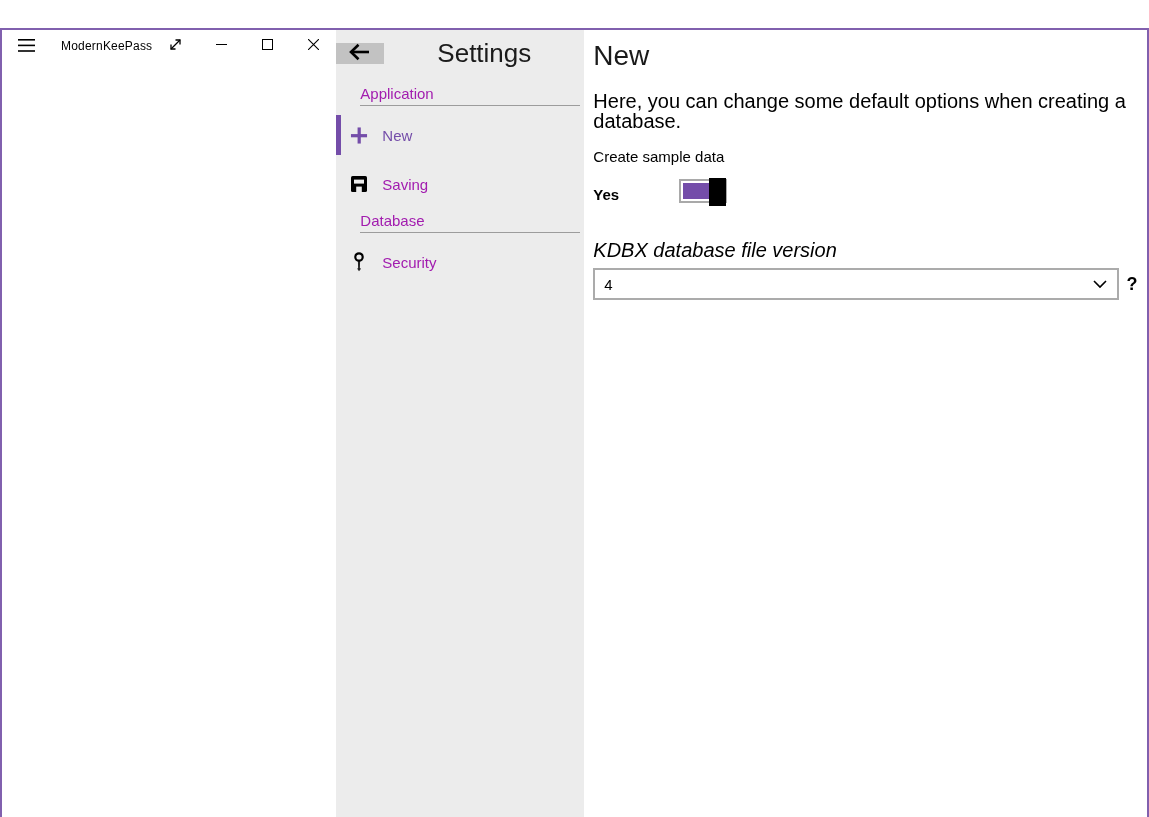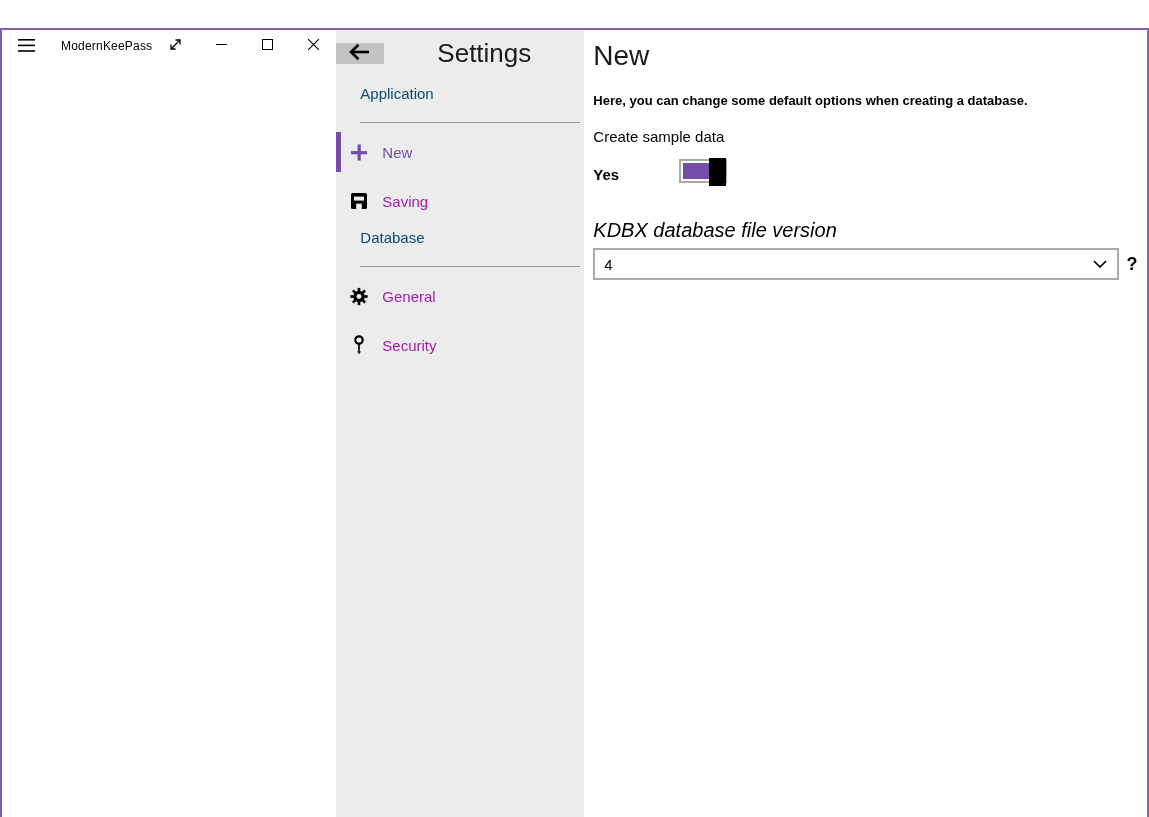--- a/index.html
+++ b/index.html
@@ -26,31 +26,31 @@
   .caption-btn{width:46px;display:flex;align-items:center;justify-content:center;border:none;background:transparent;cursor:pointer;}
 
   
   .body-row{flex:1;display:flex;min-height:0;}
 
   
   .sidebar{width:248px;min-width:248px;background:var(--sidebar-bg);display:flex;flex-direction:column;}
   .sidebar-header{height:47px;display:flex;align-items:center;}
   .back-btn{width:48px;background:var(--back-btn-bg);border:none;display:flex;align-items:center;justify-content:center;cursor:pointer;}
   .sidebar-title{flex:1;display:flex;align-items:center;justify-content:center;font-size:26px;color:#1b1b1b;}
-  .section-label{margin:8px 4px 0 24px;font-size:15px;padding-bottom:20px;border-bottom:1px solid var(--divider);color:#0c4a6e;}
+  .section-label{margin:8px 4px 0 24px;font-size:15px;padding-bottom:3px;border-bottom:1px solid var(--divider);color:#a21caf;}
   .nav-item{position:relative;height:40px;margin-top:9px;display:flex;align-items:center;cursor:pointer;}
   .nav-item .nav-icon{width:18px;height:18px;margin-left:14px;display:flex;align-items:center;justify-content:center;}
   .nav-item .nav-label{margin-left:14px;font-size:15px;color:#a21caf;}
   .nav-item.selected::before{content:"";position:absolute;left:0;top:0;bottom:0;width:5px;background:var(--accent);}
   .nav-item.selected .nav-label{color:var(--accent);}
 
   
   .main{flex:1;background:#fff;padding:0 0 0 9px;position:relative;}
   .page-heading{margin-top:9px;font-size:28px;line-height:34px;font-weight:400;color:#1a1a1a;}
-  .page-desc{margin-top:18px;font-size:13px;line-height:20px;font-weight:bold;}
+  .page-desc{margin-top:18px;font-size:20px;line-height:20px;}
   .field-label{margin-top:16px;font-size:15px;line-height:20px;}
   .toggle-row{margin-top:8px;height:28px;display:flex;align-items:flex-end;}
   .toggle-state{font-size:15px;font-weight:700;width:86px;}
   .toggle{position:relative;width:48px;height:24px;border:2px solid #a9a9a9;background:#fff;cursor:pointer;}
   .toggle-fill{position:absolute;left:2px;top:2px;right:2px;bottom:2px;background:var(--accent);}
   .toggle-thumb{position:absolute;right:-1px;top:-3px;width:17px;height:28px;background:#000;}
   .kdbx-label{margin-top:37px;font-size:20px;line-height:20px;font-style:italic;}
   .combo-row{margin-top:8px;display:flex;align-items:center;padding-right:2px;}
   .combobox{flex:1;height:32px;border:2px solid var(--control-border);background:#fff;display:flex;align-items:center;
     padding:0 34px 0 9px;font-size:15px;position:relative;cursor:pointer;}
@@ -143,39 +143,20 @@
               <rect x="1" y="1" width="16" height="16" rx="1.6" fill="#000"></rect>
               <rect x="4" y="4.6" width="10" height="4" fill="#ececec"></rect>
               <rect x="6.2" y="11.6" width="5.6" height="5.4" fill="#ececec"></rect>
             </svg>
         </span>
         <span class="nav-label">Saving</span>
       </div>
 
       <div class="section-label">Database</div>
 
-      <div class="nav-item">
-        <span class="nav-icon">
-          <svg width="19" height="19" viewBox="0 0 19 19">
-            <g fill="#000">
-              <rect x="8.1" y="0.4" width="2.8" height="4.4"></rect>
-              <rect x="8.1" y="14.2" width="2.8" height="4.4"></rect>
-              <rect x="8.1" y="0.4" width="2.8" height="4.4" transform="rotate(45 9.5 9.5)"></rect>
-              <rect x="8.1" y="14.2" width="2.8" height="4.4" transform="rotate(45 9.5 9.5)"></rect>
-              <rect x="8.1" y="0.4" width="2.8" height="4.4" transform="rotate(90 9.5 9.5)"></rect>
-              <rect x="8.1" y="14.2" width="2.8" height="4.4" transform="rotate(90 9.5 9.5)"></rect>
-              <rect x="8.1" y="0.4" width="2.8" height="4.4" transform="rotate(135 9.5 9.5)"></rect>
-              <rect x="8.1" y="14.2" width="2.8" height="4.4" transform="rotate(135 9.5 9.5)"></rect>
-              <circle cx="9.5" cy="9.5" r="6"></circle>
-            </g>
-            <circle cx="9.5" cy="9.5" r="2.6" fill="#ececec"></circle>
-          </svg>
-        </span>
-        <span class="nav-label">General</span>
-      </div>
 
       <div class="nav-item">
         <span class="nav-icon">
           <svg width="18" height="20" viewBox="0 0 18 20">
             <circle cx="9" cy="5" r="3.7" fill="none" stroke="#000" stroke-width="2.2"></circle>
             <polygon points="7.9,9 10.1,9 9.9,16 11,16.8 9,19.2 7.2,16.8 8.1,16" fill="#000" opacity="0.85"></polygon>
           </svg>
         </span>
         <span class="nav-label">Security</span>
       </div>

